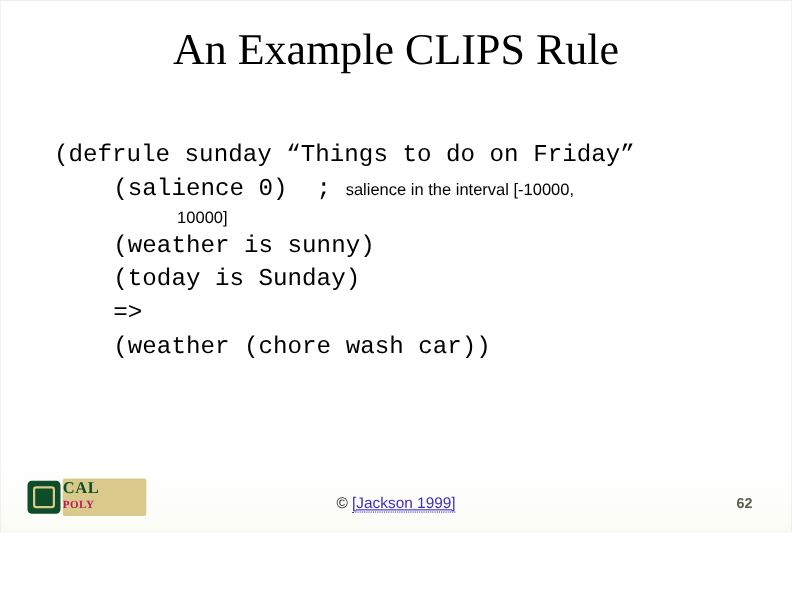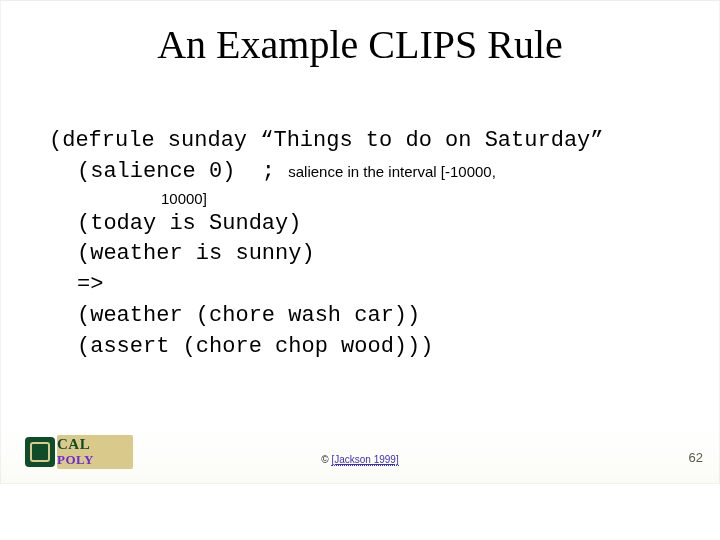--- a/index.html
+++ b/index.html
@@ -43,57 +43,57 @@
     font-size: 22px;
     line-height: 1.4;
     color: #000;
   }
 
   .code-line {
     white-space: pre;
   }
 
   .indent1 {
-    margin-left: 28px;
+    margin-left: 54px;
   }
 
   .indent2 {
     margin-left: 112px;
   }
 
   .small-note {
     font-size: 15px;
     font-family: Arial, Helvetica, sans-serif;
   }
 
   .citation-wrap {
     position: absolute;
     bottom: 18px;
     left: 0;
     right: 0;
     text-align: center;
     font-family: Arial, Helvetica, sans-serif;
-    font-size: 10px;
+    font-size: 14px;
     color: #222;
   }
 
   .citation-link {
     color: #3b2fbf;
     text-decoration: underline;
     border-bottom: 1px dotted #3b2fbf;
     cursor: pointer;
   }
 
   .page-number {
     position: absolute;
     bottom: 18px;
-    right: 16px;
+    right: 35px;
     font-family: Arial, Helvetica, sans-serif;
     font-size: 13px;
-    font-weight: normal;
+    font-weight: bold;
     color: #5a5a4a;
   }
 
   
   .logo {
     position: absolute;
     left: 24px;
     bottom: 14px;
     width: 108px;
     height: 34px;
@@ -131,42 +131,41 @@
   }
   .logo-text .l1 {
     font-family: Georgia, serif;
     font-size: 15px;
     font-weight: bold;
     color: #0f4d2a;
     letter-spacing: 0.5px;
   }
   .logo-text .l2 {
     font-family: Georgia, serif;
-    font-size: 13px;
+    font-size: 10px;
     font-weight: bold;
-    color: #6d28d9;
+    color: #be185d;
     letter-spacing: 0.5px;
   }
 </style>
 </head>
 <body>
 
 <div class="slide">
 
   <div class="title">An Example CLIPS Rule</div>
 
   <div class="code-block">
-    <div class="code-line">(defrule sunday “Things to do on Saturday”</div>
+    <div class="code-line">(defrule sunday “Things to do on Friday”</div>
     <div class="code-line indent1"><span>(salience 0)  ; </span><span class="small-note">salience in the interval [-10000,</span></div>
     <div class="code-line indent2 small-note">10000]</div>
+    <div class="code-line indent1">(weather is sunny)</div>
     <div class="code-line indent1">(today is Sunday)</div>
-    <div class="code-line indent1">(weather is sunny)</div>
     <div class="code-line indent1">=&gt;</div>
     <div class="code-line indent1">(weather (chore wash car))</div>
-    <div class="code-line indent1">(assert (chore chop wood)))</div>
   </div>
 
   <div class="logo">
     <div class="logo-badge">
       <div class="logo-badge-inner"></div>
     </div>
     <div class="logo-text">
       <div class="l1">CAL</div>
       <div class="l2">POLY</div>
     </div>

